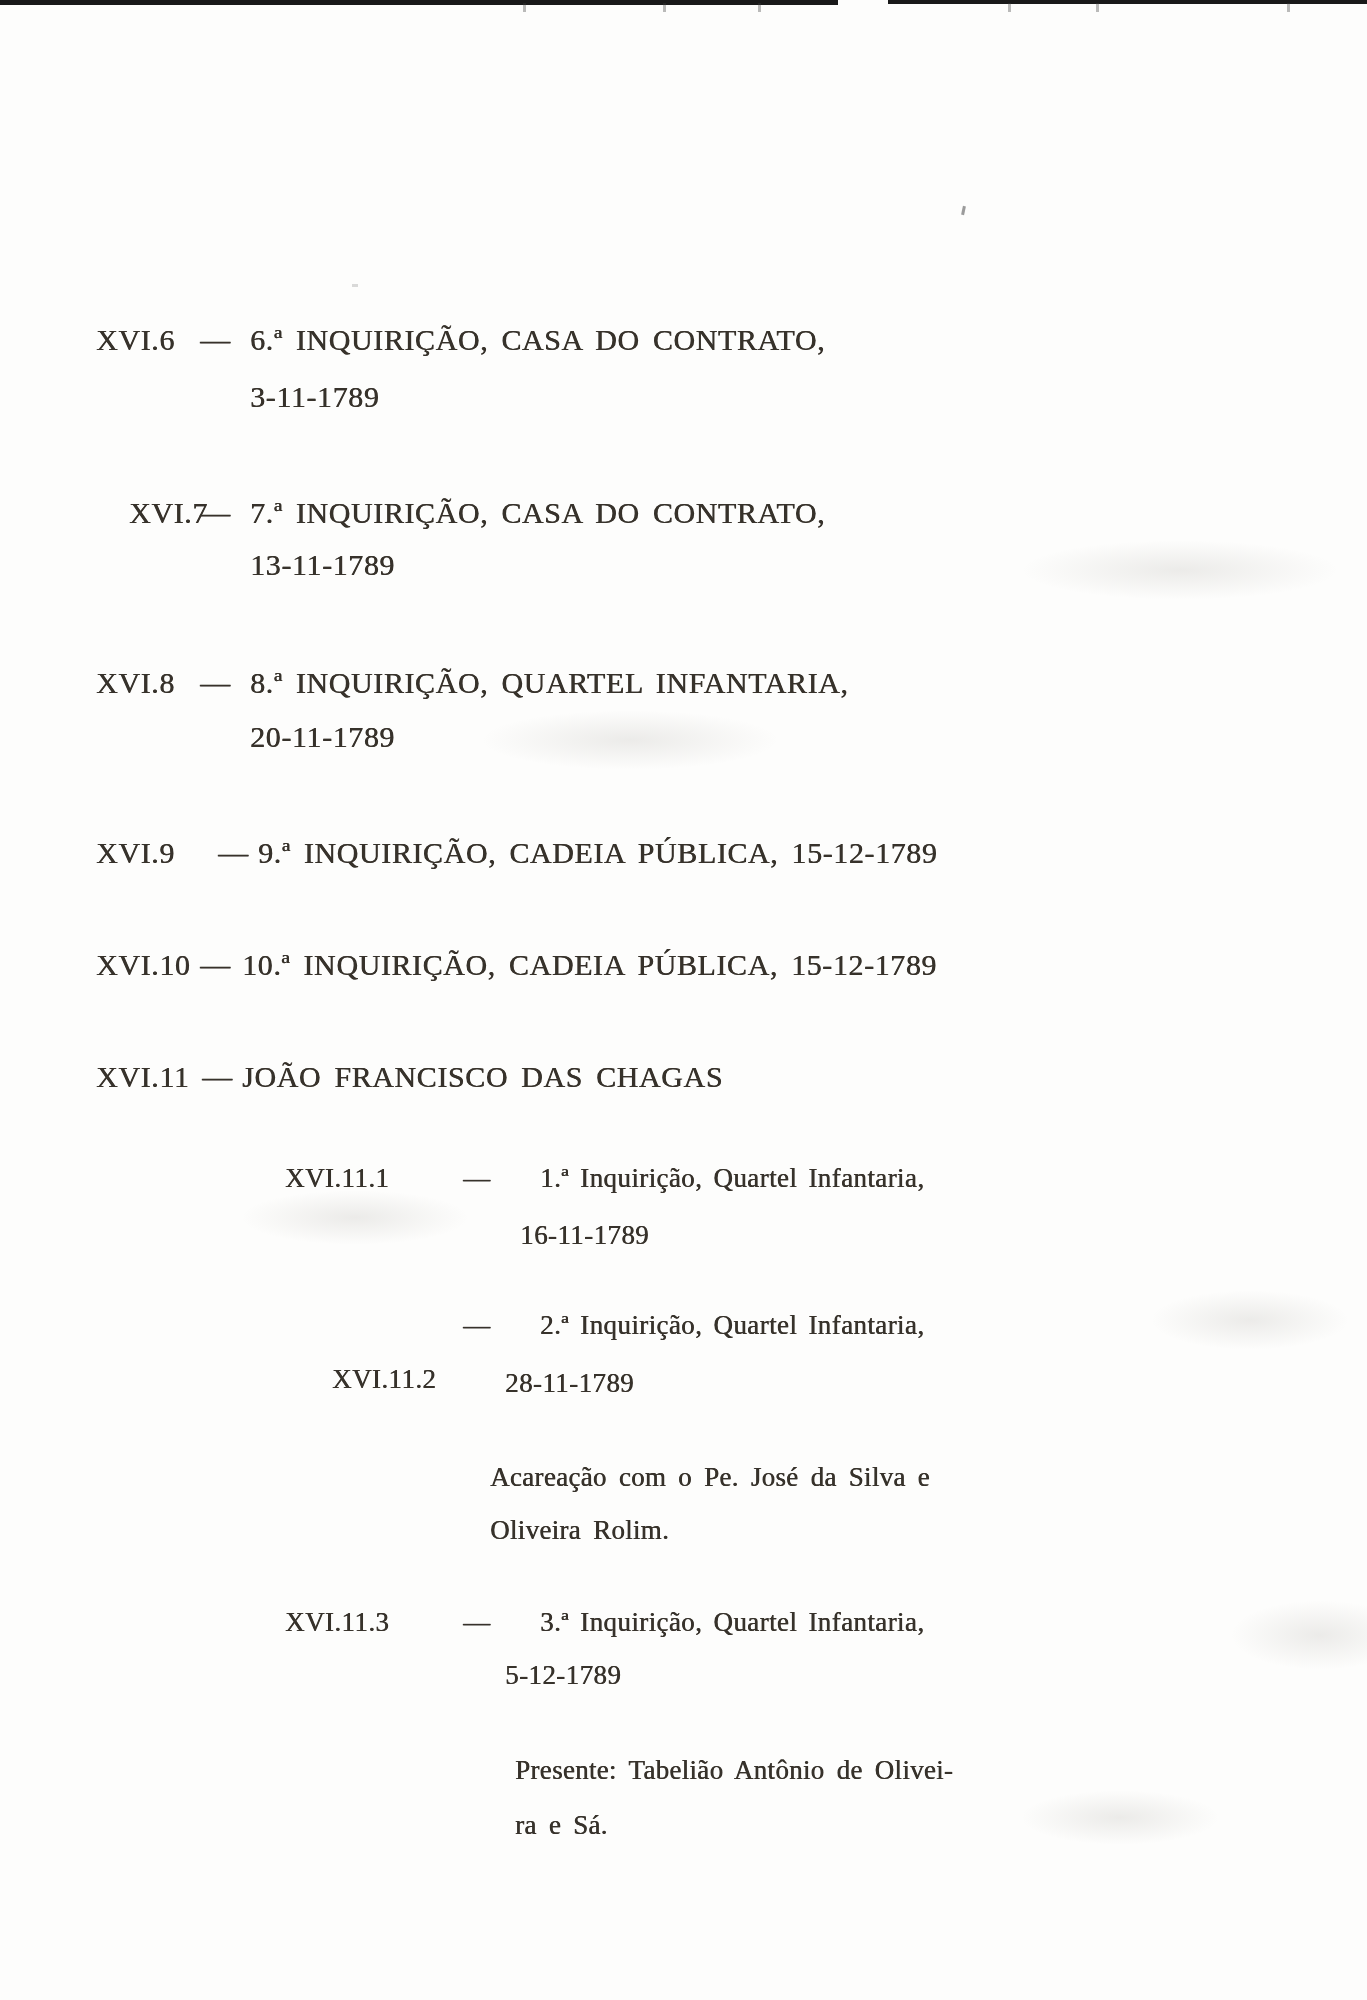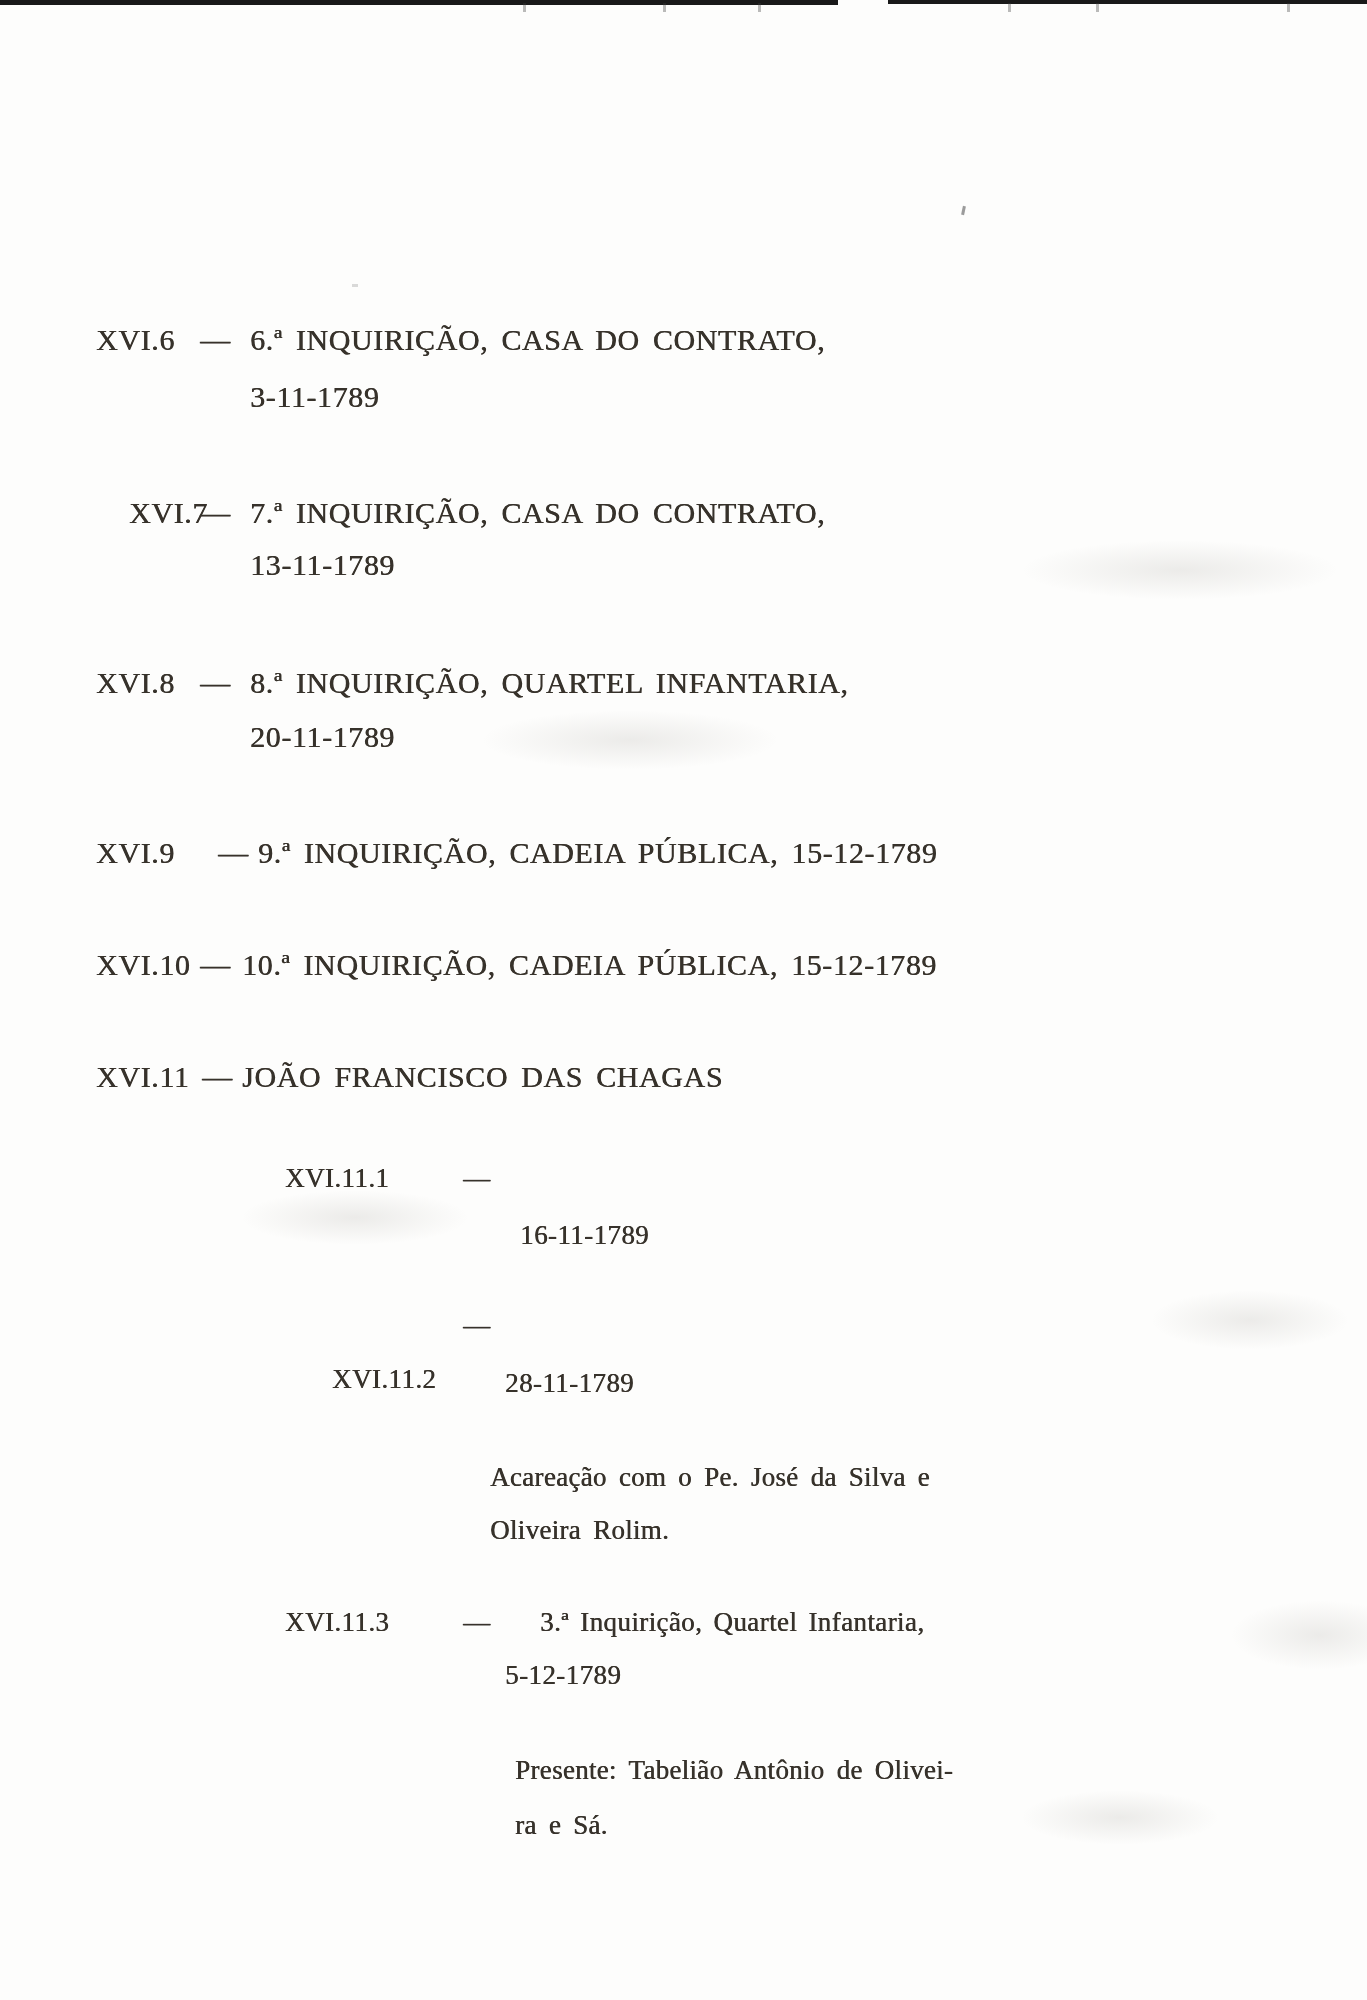--- a/index.html
+++ b/index.html
@@ -83,24 +83,26 @@
   <span class="t main" style="left:96px;  top:950px;">XVI.10</span>
   <span class="t main dash" style="left:200px; top:950px;">—</span>
   <span class="t main" style="left:242px; top:950px;">10.ª INQUIRIÇÃO, CADEIA PÚBLICA, 15-12-1789</span>
 
   <span class="t main" style="left:96px;  top:1062px;">XVI.11</span>
   <span class="t main dash" style="left:202px; top:1062px;">—</span>
   <span class="t main" style="left:242px; top:1062px;">JOÃO FRANCISCO DAS CHAGAS</span>
 
   <span class="t sub" style="left:285px; top:1163px;">XVI.11.1</span>
   <span class="t sub dash" style="left:463px; top:1163px;">—</span>
+  <span class="t sub" style="left:540px; top:1163px;">1.ª Inquirição, Quartel Infantaria,</span>
   <span class="t sub" style="left:505px; top:1220px;margin-left:15px;">16-11-1789</span>
 
   <span class="t sub" style="left:285px; top:1364px;margin-left:47px;">XVI.11.2</span>
   <span class="t sub dash" style="left:463px; top:1310px;">—</span>
+  <span class="t sub" style="left:540px; top:1310px;">2.ª Inquirição, Quartel Infantaria,</span>
   <span class="t sub" style="left:505px; top:1368px;">28-11-1789</span>
 
   <span class="t note" style="left:490px; top:1462px;">Acareação com o Pe. José da Silva e</span>
   <span class="t note" style="left:490px; top:1515px;">Oliveira Rolim.</span>
 
   <span class="t sub" style="left:285px; top:1607px;">XVI.11.3</span>
   <span class="t sub dash" style="left:463px; top:1607px;">—</span>
   <span class="t sub" style="left:540px; top:1607px;">3.ª Inquirição, Quartel Infantaria,</span>
   <span class="t sub" style="left:505px; top:1660px;">5-12-1789</span>
 

